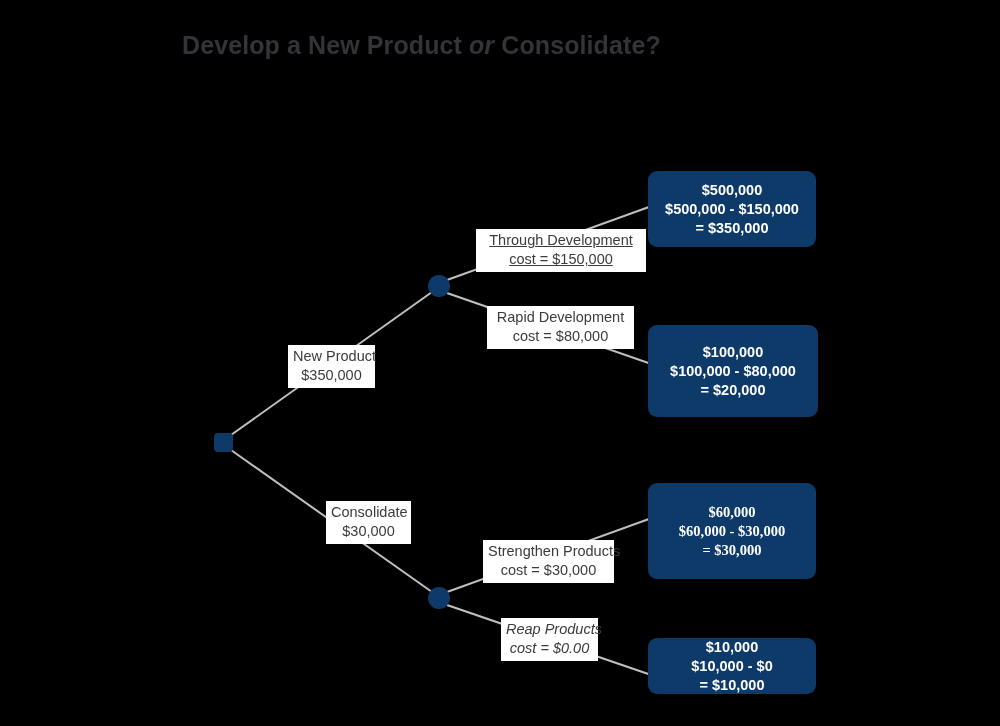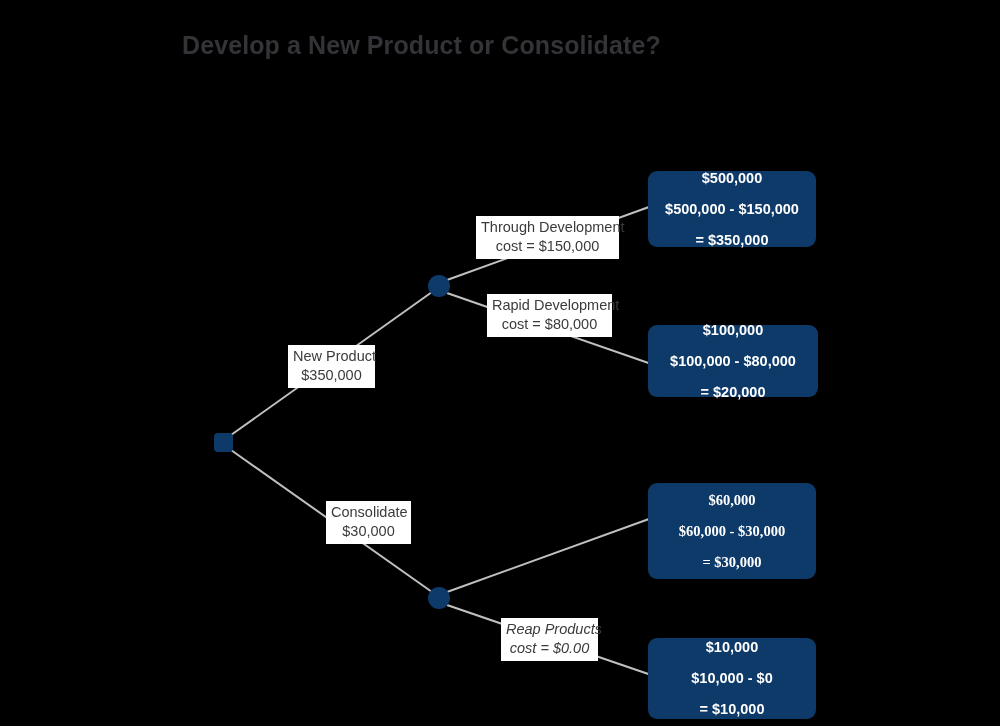--- a/index.html
+++ b/index.html
@@ -31,20 +31,21 @@
     left: 182px;
     top: 31px;
     font-size: 25px;
     font-weight: bold;
     color: #333338;
     letter-spacing: 0.1px;
     white-space: nowrap;
     line-height: 1.15;
   }
   .chart-title .em {
+    font-style: italic;
     font-weight: bold;
   }
   .edge-label {
     position: absolute;
     background: #ffffff;
     color: #3b3b3b;
     font-size: 14.5px;
     line-height: 19px;
     text-align: center;
     padding: 2px 5px 3px 5px;
@@ -59,21 +60,20 @@
     color: #ffffff;
     font-size: 14.5px;
     font-weight: bold;
     line-height: 19px;
     text-align: center;
     display: flex;
     flex-direction: column;
     align-items: center;
     justify-content: center;
     box-sizing: border-box;
-    gap: 12px;
   }
   .outcome-box span { display: block; }
 </style>
 </head>
 <body>
 
 <div id="canvas">
 
   <svg id="tree-svg" viewBox="0 0 1000 726">
     <g stroke="#c0c0c0" stroke-width="2" fill="none">
@@ -94,53 +94,57 @@
   <div class="edge-label" style="left:288px; top:345px; width:87px;">
     <span class="l1">New Product</span>
     <span class="l2">$350,000</span>
   </div>
 
   <div class="edge-label" style="left:290px; top:501px; width:85px;margin-left:36px;">
     <span class="l1">Consolidate</span>
     <span class="l2">$30,000</span>
   </div>
 
-  <div class="edge-label" style="left:476px; top:216px; width:143px;">
+  <div class="edge-label" style="left:476px; top:229px; width:170px;text-decoration:underline;">
     <span class="l1">Through Development</span>
     <span class="l2">cost = $150,000</span>
   </div>
 
-  <div class="edge-label" style="left:487px; top:294px; width:125px;">
+  <div class="edge-label" style="left:487px; top:306px; width:147px;">
     <span class="l1">Rapid Development</span>
     <span class="l2">cost = $80,000</span>
   </div>
 
+  <div class="edge-label" style="left:483px; top:540px; width:131px;">
+    <span class="l1">Strengthen Products</span>
+    <span class="l2">cost = $30,000</span>
+  </div>
 
   <div class="edge-label" style="left:501px; top:618px; width:97px;font-style:italic;">
     <span class="l1">Reap Products</span>
     <span class="l2">cost = $0.00</span>
   </div>
 
   <div class="outcome-box" style="left:648px; top:171px; width:168px; height:76px;">
     <span>$500,000</span>
     <span>$500,000 - $150,000</span>
     <span>= $350,000</span>
   </div>
 
-  <div class="outcome-box" style="left:648px; top:325px; width:170px; height:72px;">
+  <div class="outcome-box" style="left:648px; top:325px; width:170px; height:92px;">
     <span>$100,000</span>
     <span>$100,000 - $80,000</span>
     <span>= $20,000</span>
   </div>
 
   <div class="outcome-box" style="left:648px; top:483px; width:168px; height:96px;font-family:Liberation Serif, serif;">
     <span>$60,000</span>
     <span>$60,000 - $30,000</span>
     <span>= $30,000</span>
   </div>
 
-  <div class="outcome-box" style="left:648px; top:638px; width:168px; height:81px;">
+  <div class="outcome-box" style="left:648px; top:638px; width:168px; height:56px;">
     <span>$10,000</span>
     <span>$10,000 - $0</span>
     <span>= $10,000</span>
   </div>
 
 </div>
 
 </body></html>

